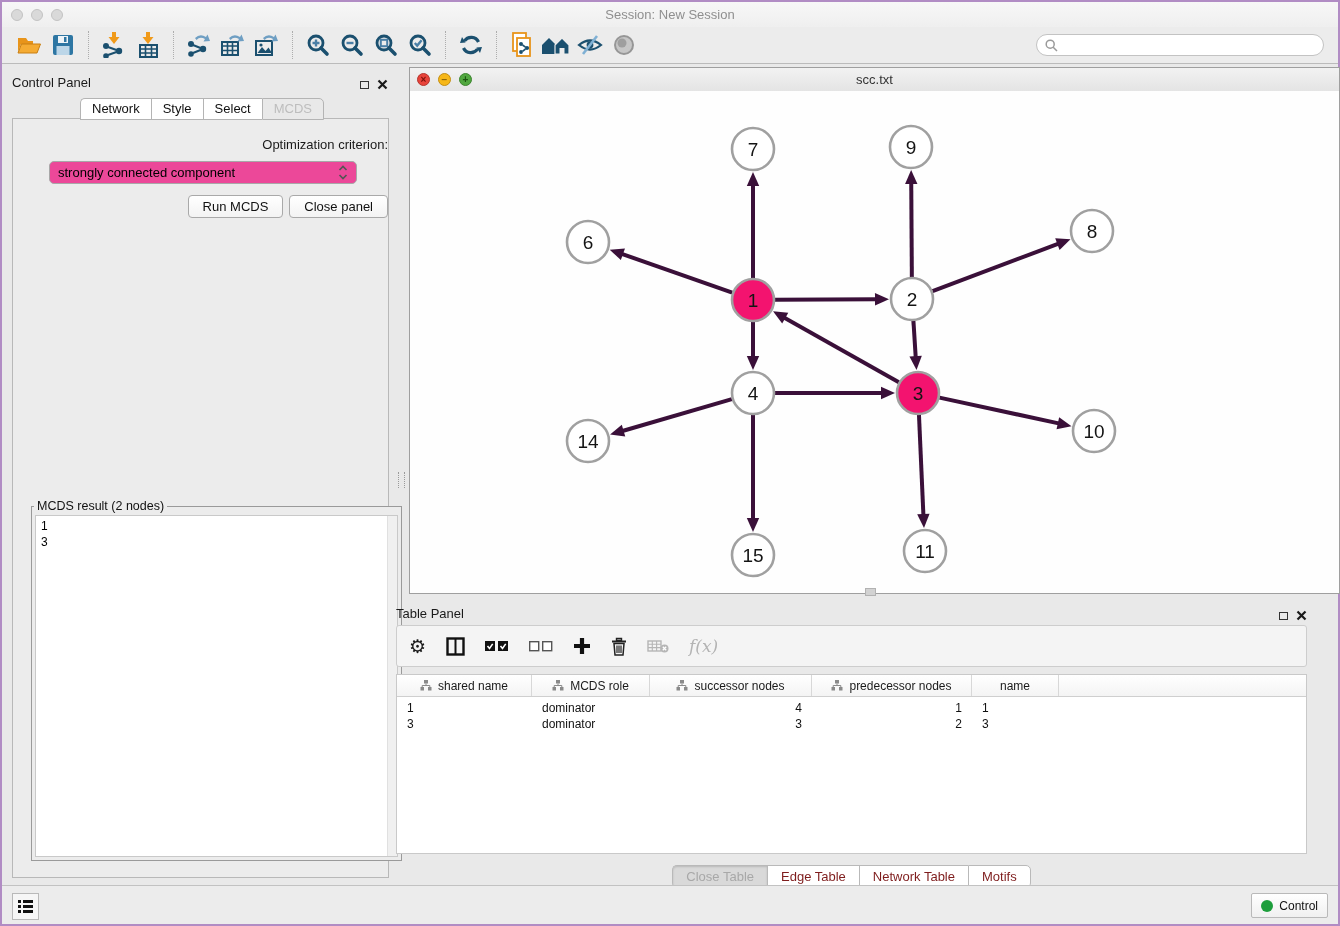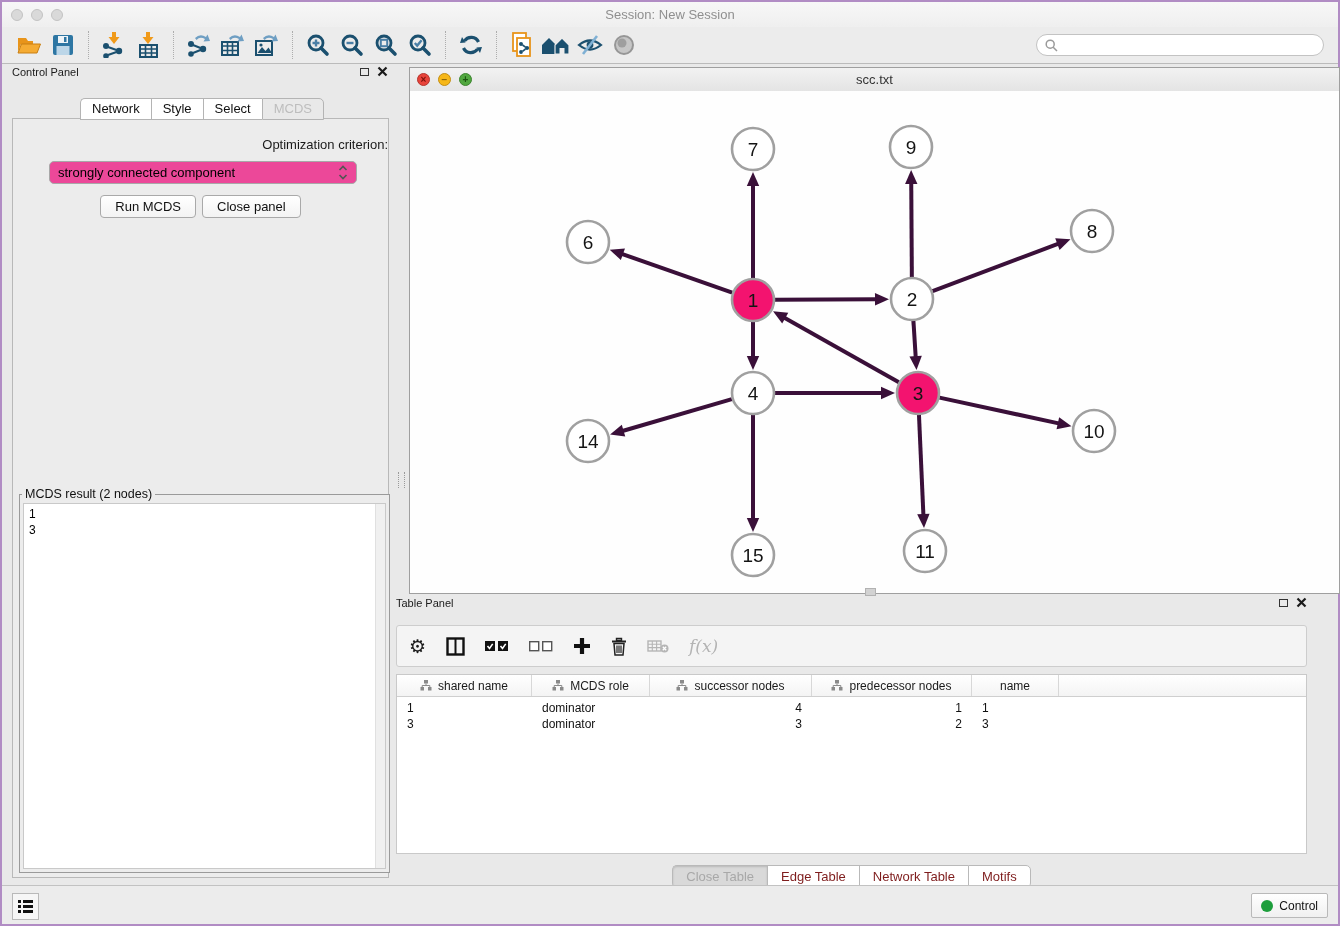--- a/index.html
+++ b/index.html
@@ -19,38 +19,38 @@
            border-bottom:1px solid #bbb;display:flex;align-items:center;padding:0 10px;box-sizing:border-box;}
   .tbtn{width:34px;height:30px;display:flex;align-items:center;justify-content:center;flex:0 0 auto;}
   .tsep{height:28px;border-left:1px dotted #adadad;margin:0 8px;flex:0 0 auto;}
   .searchbox{margin-left:auto;margin-right:4px;width:288px;height:22px;background:#fff;border:1px solid #c3c3c3;
              border-radius:12px;display:flex;align-items:center;padding:0 8px;box-sizing:border-box;}
   .searchbox input{border:none;outline:none;flex:1;font-size:12px;background:transparent;margin-left:5px;
                    font-family:"Liberation Sans",sans-serif;}
 
   
   .control-panel{position:absolute;left:2px;top:64px;width:392px;height:818px;}
-  .panel-header{height:24px;display:flex;align-items:flex-start;font-size:11px;color:#1a1a1a;padding:0 8px;}
+  .panel-header{height:24px;display:flex;align-items:flex-end;font-size:13px;color:#1a1a1a;padding:0 8px;}
   .panel-header .hicons{margin-left:auto;display:flex;align-items:center;gap:8px;}
   .float-icon{width:9px;height:8px;border:1.5px solid #333;box-sizing:border-box;}
   .cp-tabs{position:absolute;left:76px;top:32px;display:flex;z-index:2;}
   .cp-tab{height:20px;line-height:20px;padding:0 11px;font-size:13px;background:#fff;border:1px solid #b4b4b4;
           border-right:none;color:#111;}
   .cp-tab:first-child{border-top-left-radius:5px;}
   .cp-tab:last-child{border-right:1px solid #b4b4b4;border-top-right-radius:5px;}
   .cp-tab.active{background:#e9e9e9;color:#bdbdbd;}
   .cp-body{position:absolute;left:8px;right:7px;top:52px;bottom:6px;background:#ececec;border:1px solid #b8b8b8;}
   .opt-label{margin-top:18px;text-align:right;font-size:13px;color:#1a1a1a;}
   .criterion{position:absolute;left:36px;top:42px;width:308px;height:23px;background:#ec4899;border:1px solid #a8a8a8;
              border-radius:5px;display:flex;align-items:center;padding:0 8px;box-sizing:border-box;font-size:13px;}
   .criterion .chev{margin-left:auto;}
-  .cp-buttons{position:absolute;left:0;right:0;top:76px;display:flex;justify-content:center;gap:6px;}
+  .cp-buttons{position:absolute;left:0;right:0;top:76px;display:flex;justify-content:flex-end;gap:6px;}
   .btn{height:21px;background:linear-gradient(#ffffff,#f3f3f3);border:1px solid #a9a9a9;border-radius:4px;
        font-size:13px;padding:0 14px;display:flex;align-items:center;color:#111;}
-  .result-box{position:absolute;left:6px;width:369px;top:368px;bottom:4px;border:1px solid #9a9a9a;margin:0;
+  .result-box{position:absolute;left:6px;width:369px;top:368px;bottom:4px;border:1px solid #9a9a9a;margin:12px;
               padding:0;background:#ececec;}
   .result-box legend{font-size:12.5px;padding:0 3px;margin-left:2px;color:#111;}
   .result-area{position:absolute;left:3px;right:3px;top:2px;bottom:3px;background:#fff;border:1px solid #c9c9c9;
                font-size:12px;line-height:16px;padding:2px 5px;box-sizing:border-box;}
   .result-area .track{position:absolute;top:0;right:0;bottom:0;width:9px;background:#f0f0f0;border-left:1px solid #e0e0e0;}
 
   
   .net-frame{position:absolute;left:407px;top:65px;width:931px;height:527px;border:1px solid #9f9f9f;
              box-sizing:border-box;background:#fff;}
   .net-titlebar{height:23px;background:linear-gradient(#f2f2f2,#e4e4e4);border-bottom:1px solid #b5b5b5;

